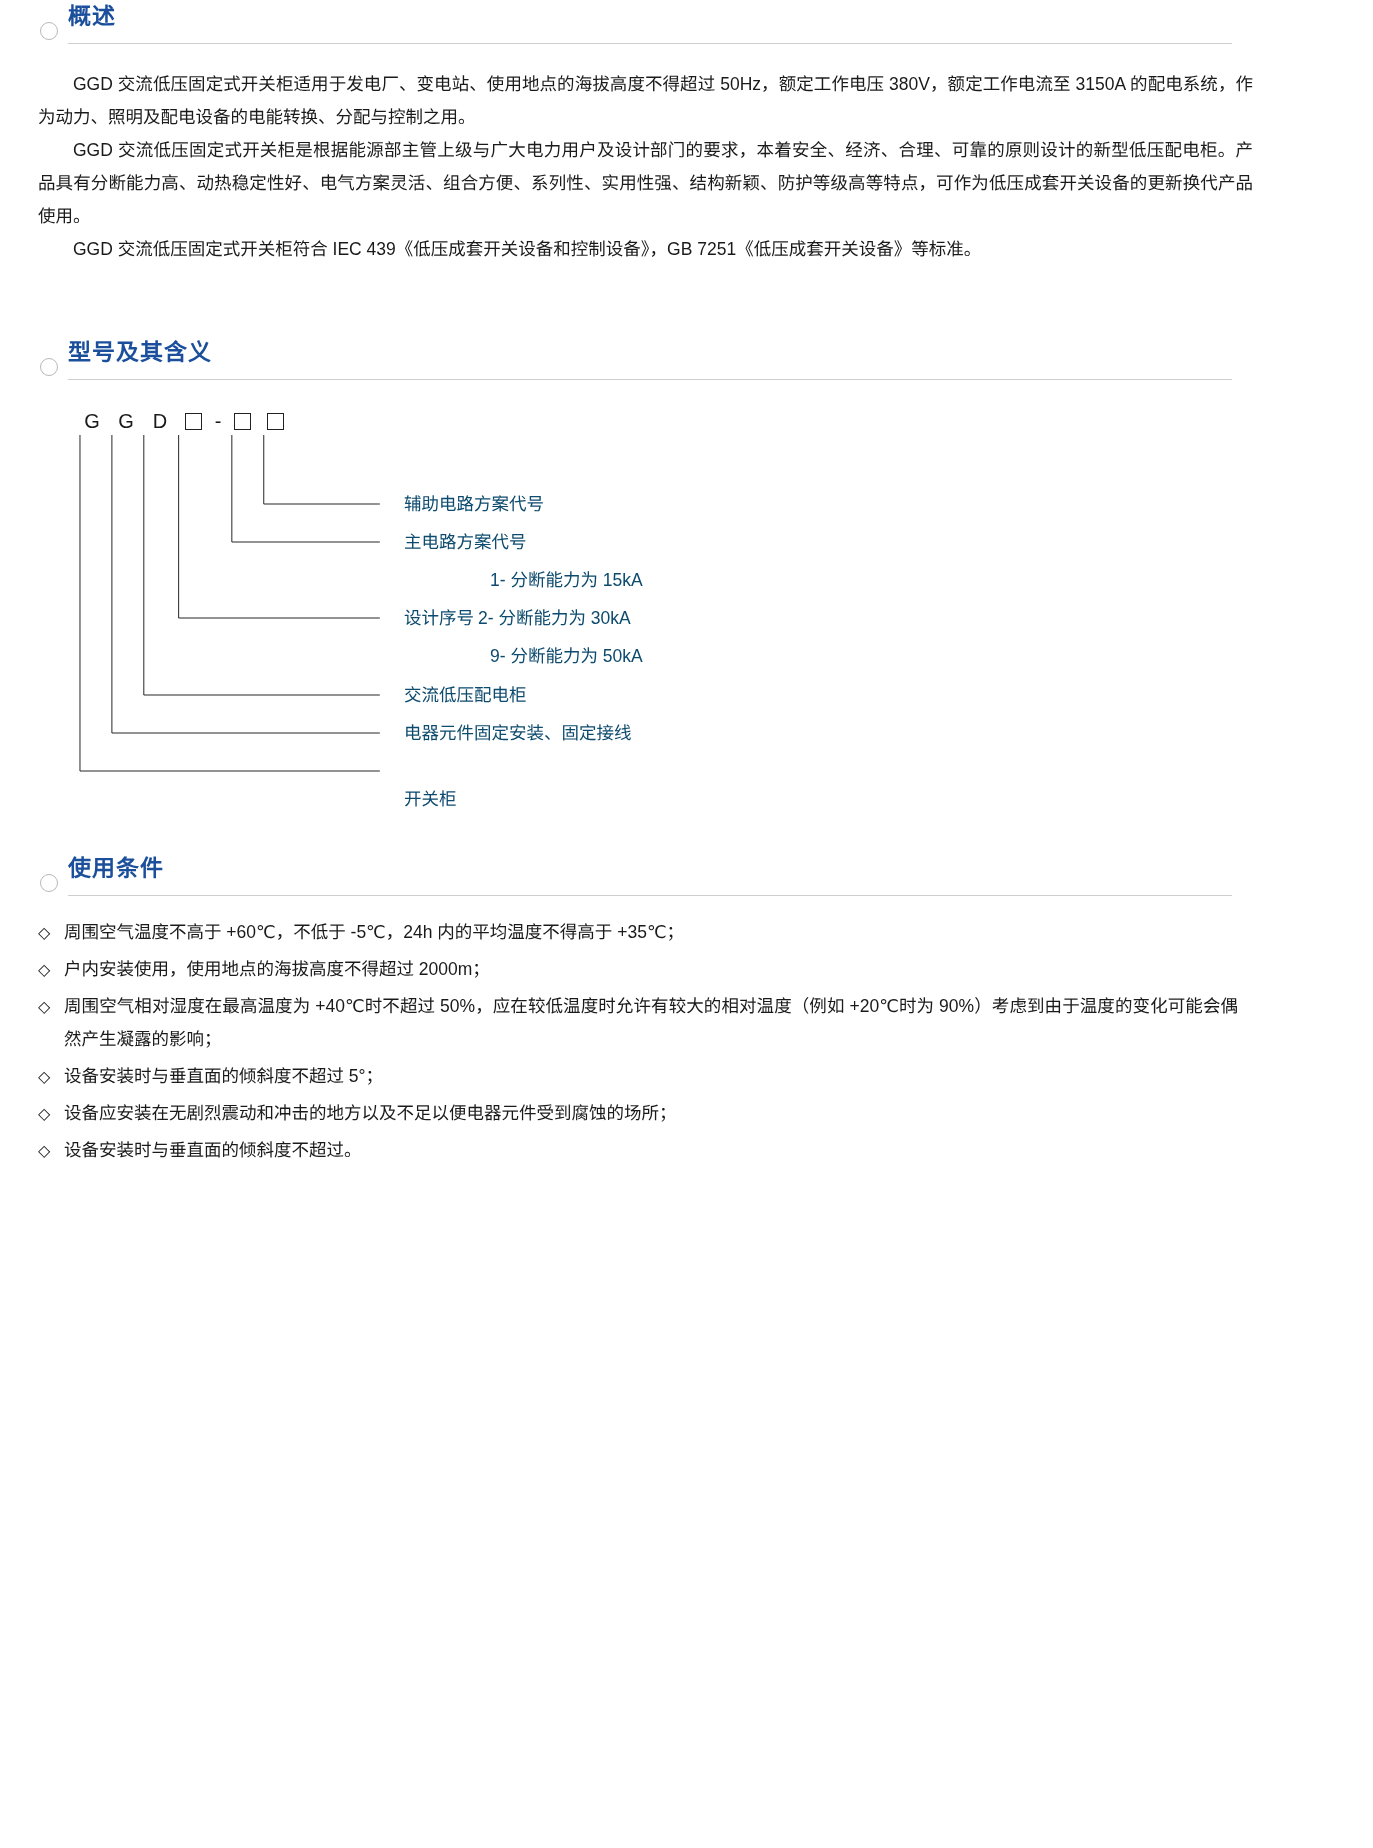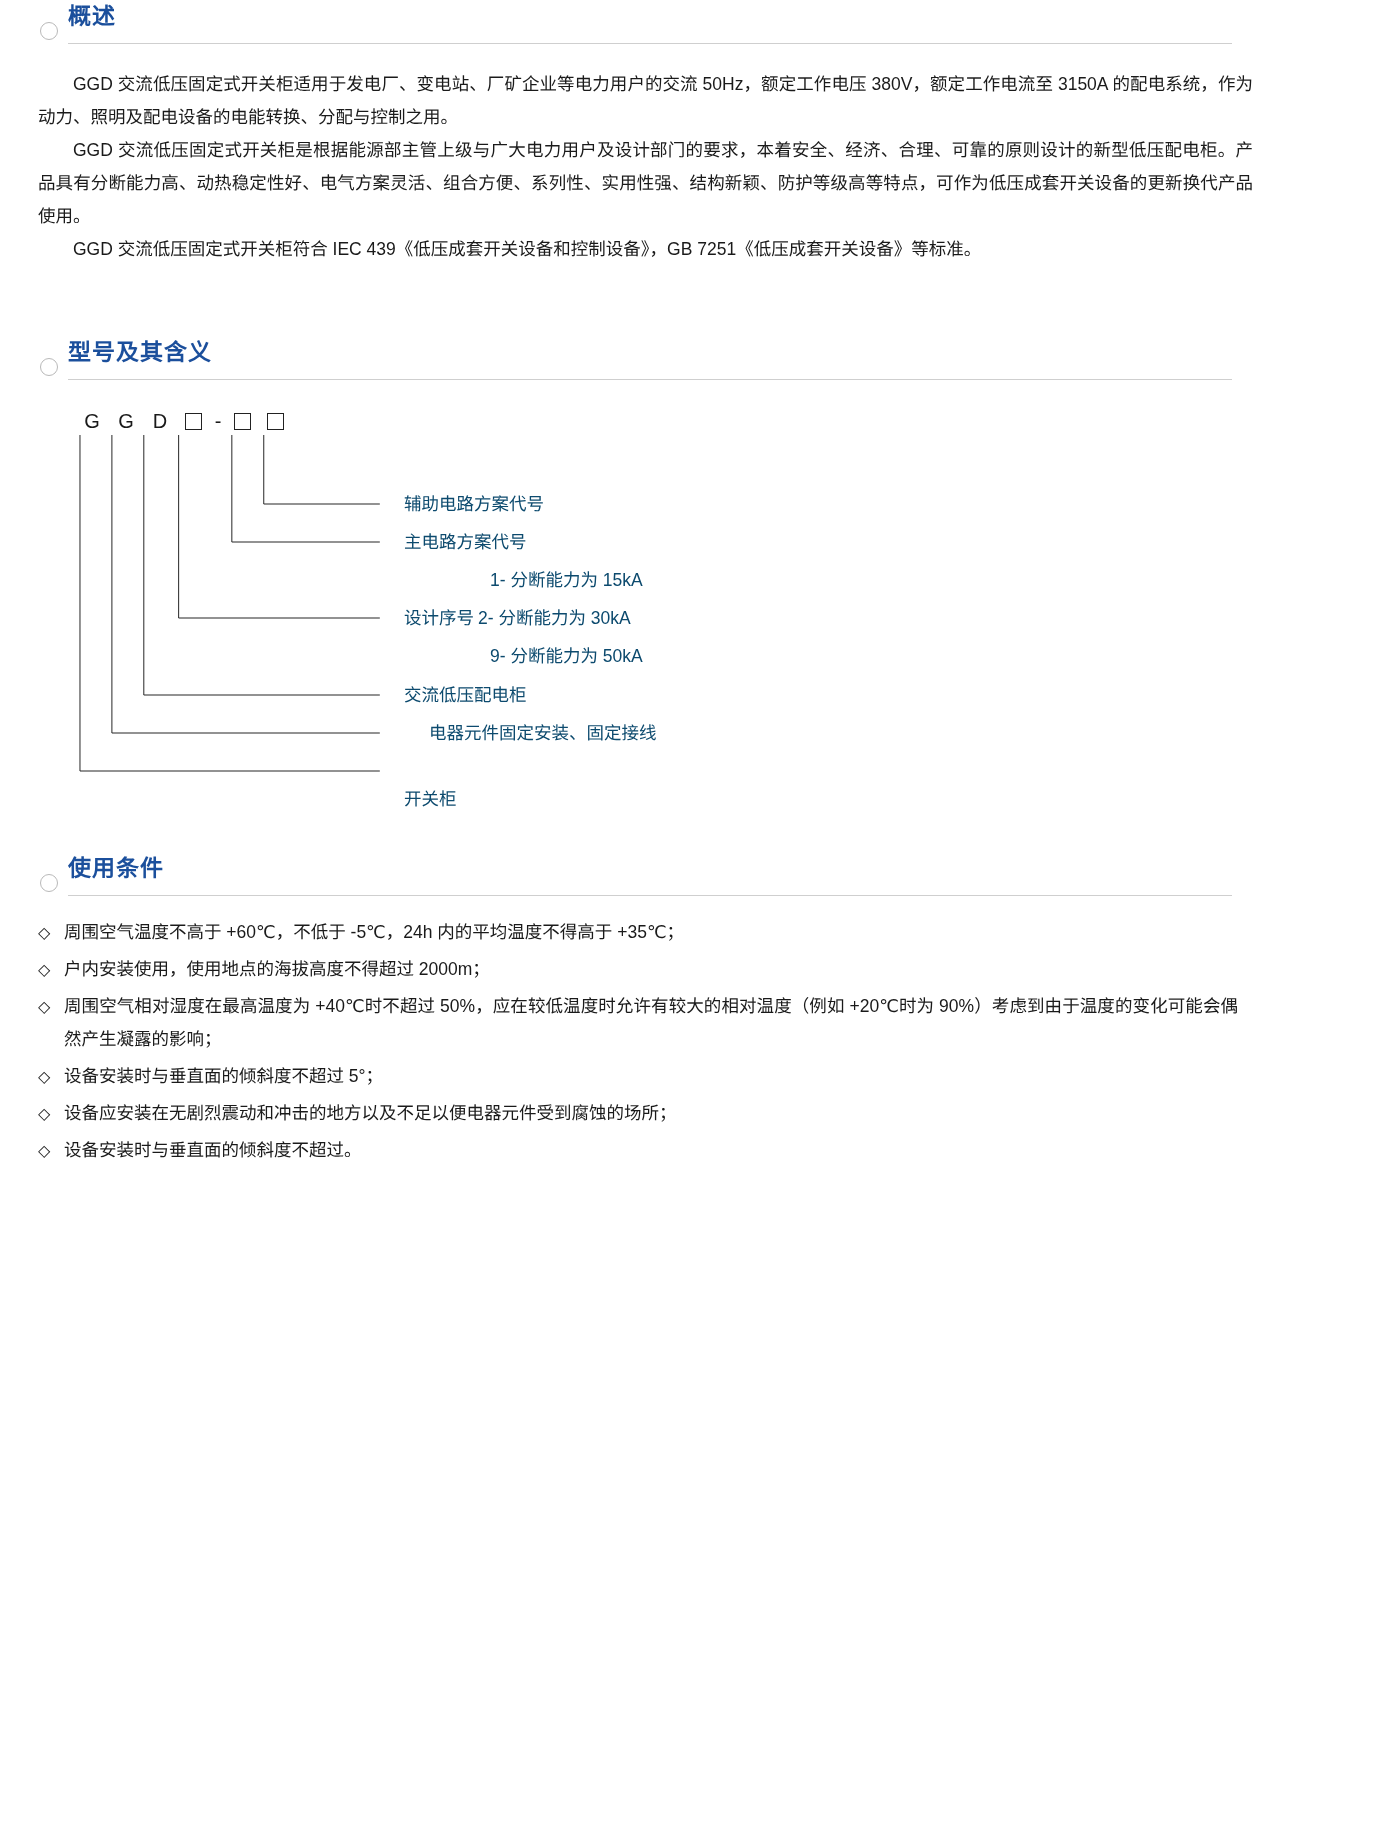--- a/index.html
+++ b/index.html
@@ -154,21 +154,21 @@
 
 <div class="page">
 
   <div class="section">
     <div class="section-head">
       <span class="ring"></span>
       <span class="title">概述</span>
       <span class="rule"></span>
     </div>
     <div class="body-text">
-      <p>GGD 交流低压固定式开关柜适用于发电厂、变电站、厂矿企业等电力用户的交流 50Hz，额定工作电压 380V，额定工作电流至 3150A 的配电系统，作为动力、照明及配电设备的电能转换、分配与控制之用。</p>
+      <p>GGD 交流低压固定式开关柜适用于发电厂、变电站、使用地点的海拔高度不得超过 50Hz，额定工作电压 380V，额定工作电流至 3150A 的配电系统，作为动力、照明及配电设备的电能转换、分配与控制之用。</p>
       <p>GGD 交流低压固定式开关柜是根据能源部主管上级与广大电力用户及设计部门的要求，本着安全、经济、合理、可靠的原则设计的新型低压配电柜。产品具有分断能力高、动热稳定性好、电气方案灵活、组合方便、系列性、实用性强、结构新颖、防护等级高等特点，可作为低压成套开关设备的更新换代产品使用。</p>
       <p>GGD 交流低压固定式开关柜符合 IEC 439《低压成套开关设备和控制设备》，GB 7251《低压成套开关设备》等标准。</p>
     </div>
   </div>
 
   <div class="spacer-lg"></div>
 
   <div class="section">
     <div class="section-head">
       <span class="ring"></span>
@@ -205,21 +205,21 @@
         </g>
       </svg>
 
       <span class="mlabel" style="left:384px; top:84px;">辅助电路方案代号</span>
       <span class="mlabel" style="left:384px; top:122px;">主电路方案代号</span>
       <span class="mlabel" style="left:470px; top:160px;">1- 分断能力为 15kA</span>
       <span class="mlabel" style="left:384px; top:198px;">设计序号</span>
       <span class="mlabel" style="left:458px; top:198px;">2- 分断能力为 30kA</span>
       <span class="mlabel" style="left:470px; top:236px;">9- 分断能力为 50kA</span>
       <span class="mlabel" style="left:384px; top:275px;">交流低压配电柜</span>
-      <span class="mlabel" style="left:384px; top:313px;margin-left:25px;">电器元件固定安装、固定接线</span>
+      <span class="mlabel" style="left:384px; top:313px;">电器元件固定安装、固定接线</span>
       <span class="mlabel" style="left:384px; top:351px;margin-top:28px;">开关柜</span>
     </div>
   </div>
 
   <div class="spacer-md"></div>
 
   <div class="section">
     <div class="section-head">
       <span class="ring"></span>
       <span class="title">使用条件</span>

